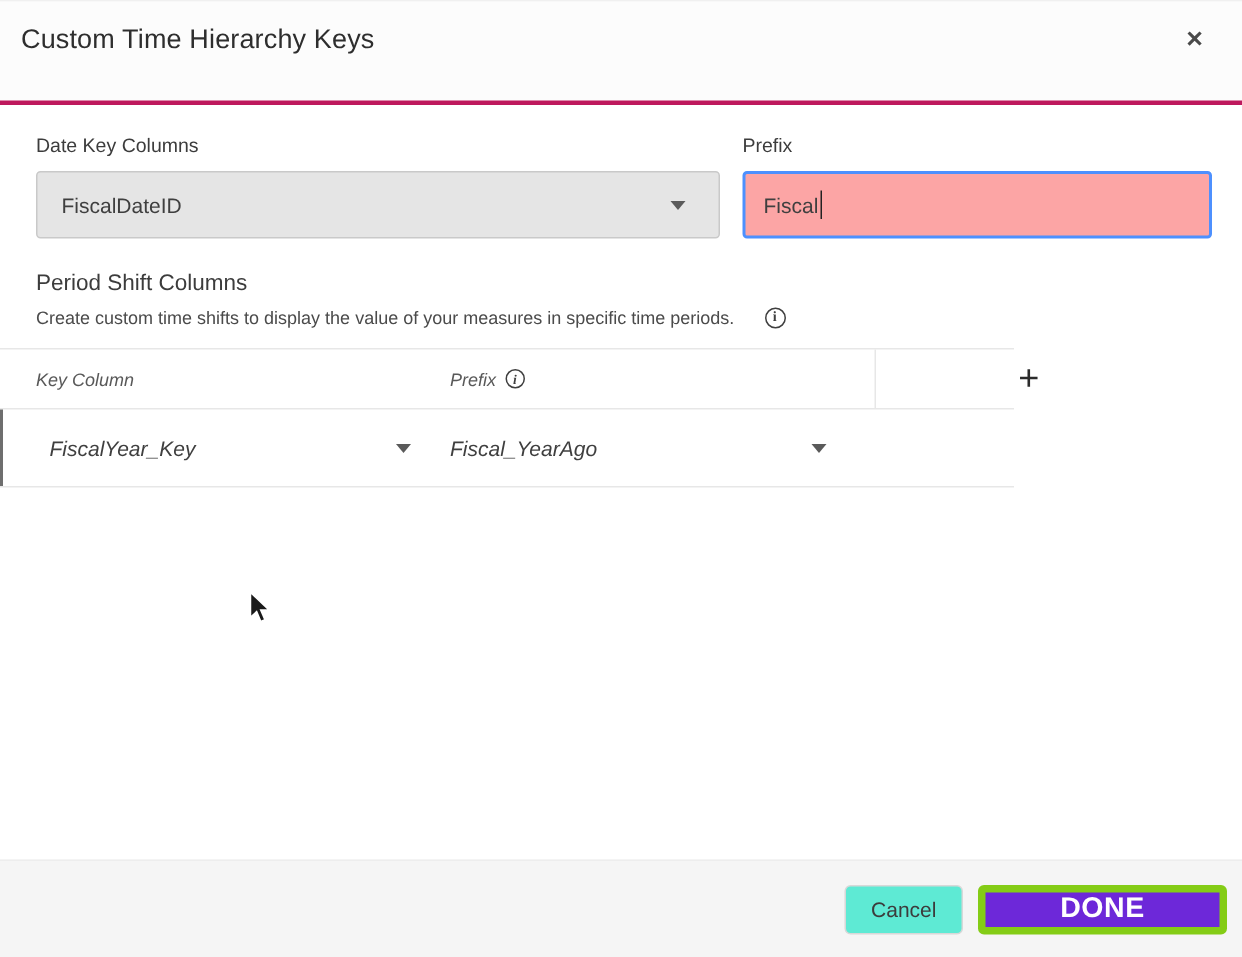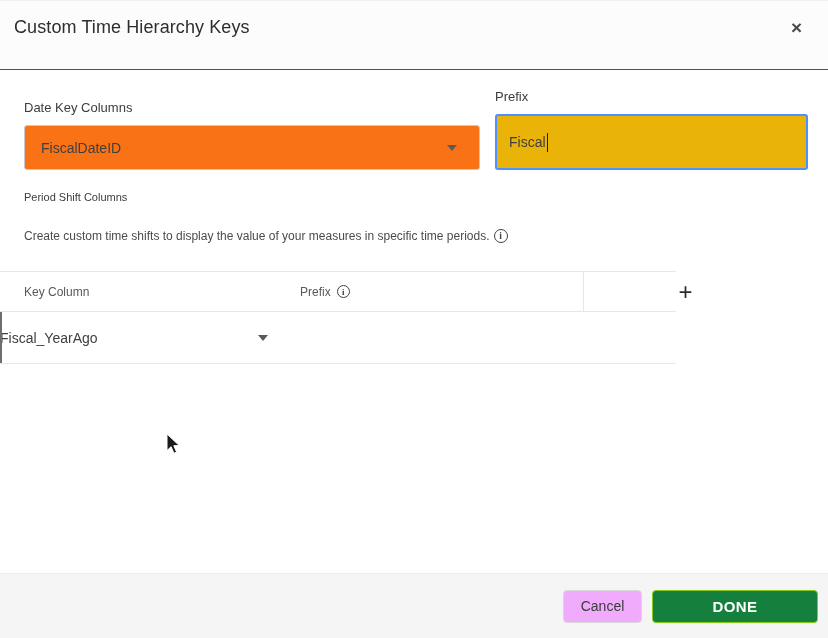--- a/index.html
+++ b/index.html
@@ -15,21 +15,21 @@
     display: flex;
     flex-direction: column;
     overflow: hidden;
   }
 
   
   .dlg-header {
     height: 69px;
     flex: 0 0 69px;
     background: #fcfcfc;
-    border-bottom: 1px solid #be185d;
+    border-bottom: 3px solid #be185d;
     display: flex;
     align-items: center;
     justify-content: space-between;
     padding: 0 22px 16px 14px;
   }
   .dlg-title { font-size: 18px; color: #2e2e2e; font-weight: 400; letter-spacing: .1px; }
   .close-btn {
     font-size: 19px; color: #4a4a4a; font-weight: 700;
     line-height: 1; cursor: default; padding: 4px;
   }
@@ -38,71 +38,71 @@
   .body-top { padding: 19px 20px 0 24px; }
   .form-row { display: flex; align-items: flex-end; }
   .field-datekey { width: 456px; flex: 0 0 456px; margin-right: 15px; }
   .field-prefix  { flex: 1 1 auto; }
   .field-label { font-size: 13px; color: #3c3c3c; height: 16px; margin-bottom: 9px; display: block; }
 
   .selectbox {
     height: 45px;
     border: 1px solid #c9c9c9;
     border-radius: 3px;
-    background: #f97316;
+    background: #e5e5e5;
     display: flex;
     align-items: center;
     justify-content: space-between;
     padding: 0 22px 0 16px;
     font-size: 14px;
     color: #3f3f3f;
   }
   .caret-down {
     width: 0; height: 0;
     border-left: 5px solid transparent;
     border-right: 5px solid transparent;
     border-top: 6px solid #5a5a5a;
     display: inline-block;
   }
   .textinput {
-    height: 56px;
+    height: 45px;
     border: 2px solid #4d90fe;
     border-radius: 3px;
-    background: #eab308;
+    background: #fca5a5;
     display: flex;
     align-items: center;
     padding: 0 12px;
     font-size: 14px;
     color: #3f3f3f;
   }
   .text-caret {
     display: inline-block;
     width: 1.5px; height: 19px;
     background: #222;
     margin-left: 1px;
   }
 
   
-  .section-title { margin-top: 21px; font-size: 11px; color: #3c3c3c; height: 16px; }
+  .section-title { margin-top: 21px; font-size: 15px; color: #3c3c3c; height: 16px; }
   .section-desc {
-    margin-top: 22px; font-size: 12px; color: #4b4b4b; height: 15px;
-    display: flex; align-items: flex-start; gap: 4px;
+    margin-top: 8px; font-size: 12px; color: #4b4b4b; height: 15px;
+    display: flex; align-items: center; gap: 20px;
   }
   .info-icon {
     display: inline-flex; align-items: center; justify-content: center;
     width: 14px; height: 14px;
     border: 1.2px solid #3f3f3f; border-radius: 50%;
     font-size: 9.5px; font-weight: 700; color: #3f3f3f;
     font-family: "Liberation Serif", serif;
     flex: 0 0 auto;
   }
   .info-icon.small { width: 13px; height: 13px; font-size: 9px; }
 
   
-  .ps-table { margin-top: 27px; width: 676px; }
+  .ps-table { margin-top: 13px; width: 676px; font-style: italic; }
   .ps-row {
     display: grid;
     grid-template-columns: 300px 283px 204px 41px;
     align-items: center;
   }
   .ps-head {
     height: 41px;
     border-top: 1px solid #e7e7e7;
     border-bottom: 1px solid #e7e7e7;
     font-size: 12px; color: #595959;
@@ -149,31 +149,31 @@
   }
   .btn {
     height: 33px;
     border-radius: 4px;
     font-size: 14px;
     display: inline-flex; align-items: center; justify-content: center;
     font-family: "Liberation Sans", sans-serif;
   }
   .btn-cancel {
     width: 79px;
-    background: #f0abfc;
+    background: #5eead4;
     border: 1px solid #d8d8d8;
     color: #3c3c3c;
   }
   .btn-done {
     width: 166px;
-    background: #15803d;
-    border: 1px solid #84cc16;
+    background: #6d28d9;
+    border: 5px solid #84cc16;
     color: #ffffff;
     font-weight: 700;
-    font-size: 15px;
+    font-size: 19px;
     letter-spacing: .4px;
   }
 </style>
 </head>
 <body>
 
 <div class="dialog">
 
   <div class="dlg-header">
     <span class="dlg-title">Custom Time Hierarchy Keys</span>
@@ -212,20 +212,24 @@
         <span>Prefix</span>
         <span class="info-icon small">i</span>
       </span>
       <span class="plus-cell">
         <span class="plus-btn">+</span>
       </span>
     </div>
 
     <div class="ps-row ps-data">
       <span class="row-indicator"></span>
+      <span class="cell-select dc1">
+        <span>FiscalYear_Key</span>
+        <span class="caret-down"></span>
+      </span>
       <span class="cell-select dc2">
         <span>Fiscal_YearAgo</span>
         <span class="caret-down"></span>
       </span>
       <span></span>
     </div>
   </div>
 
   <div class="spacer">
     <svg class="mouse-cursor" width="18" height="24" viewBox="0 0 18 24">

